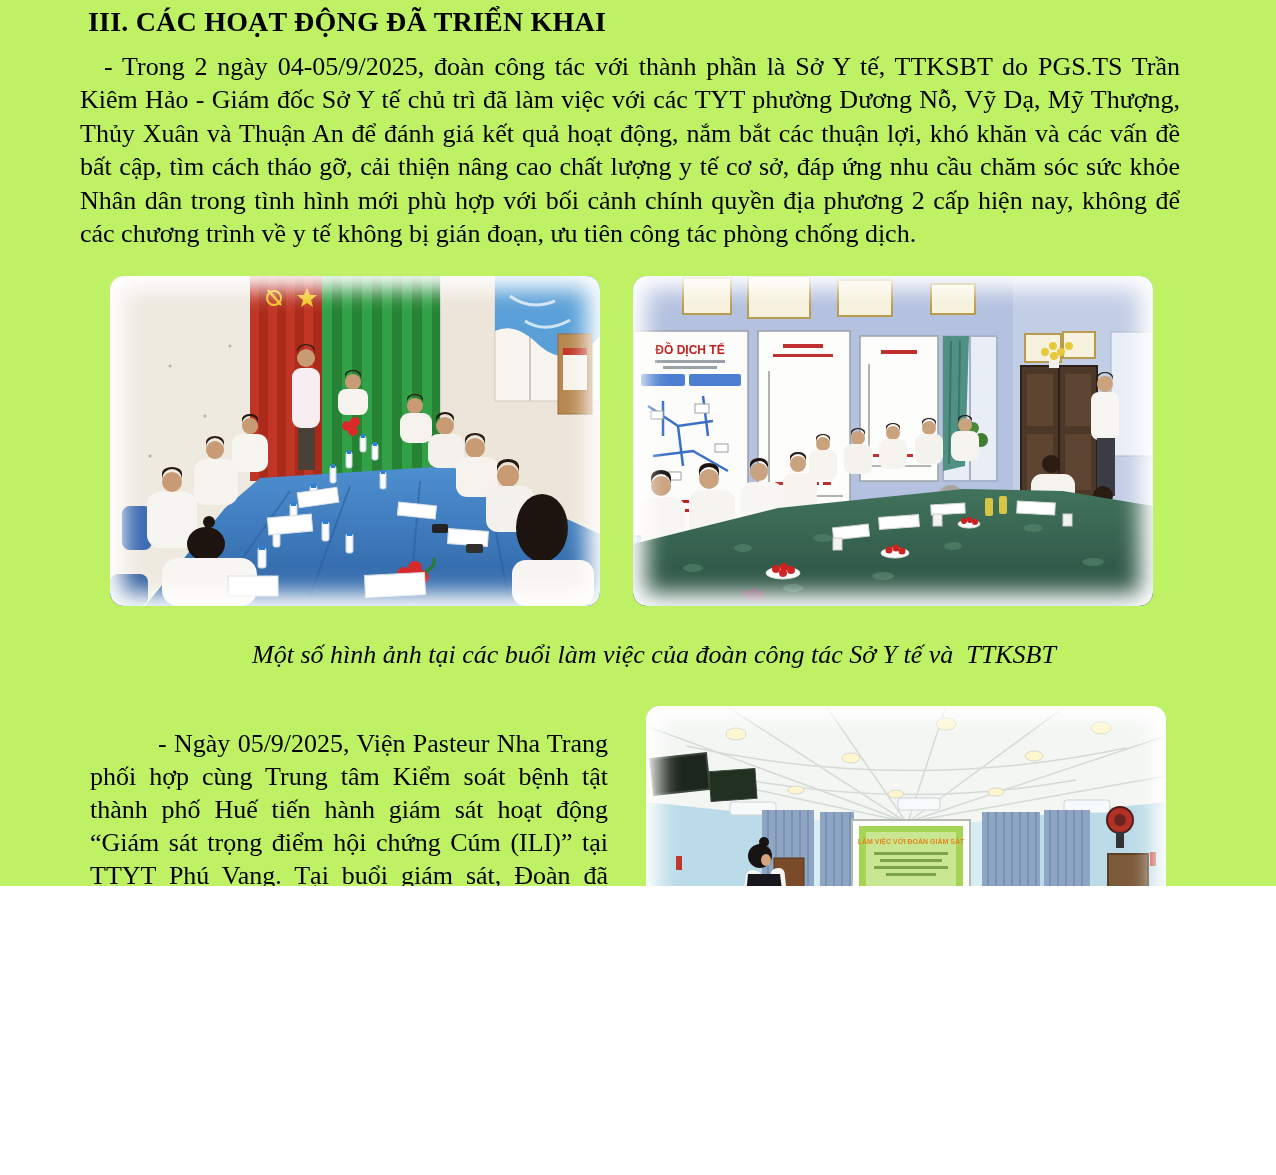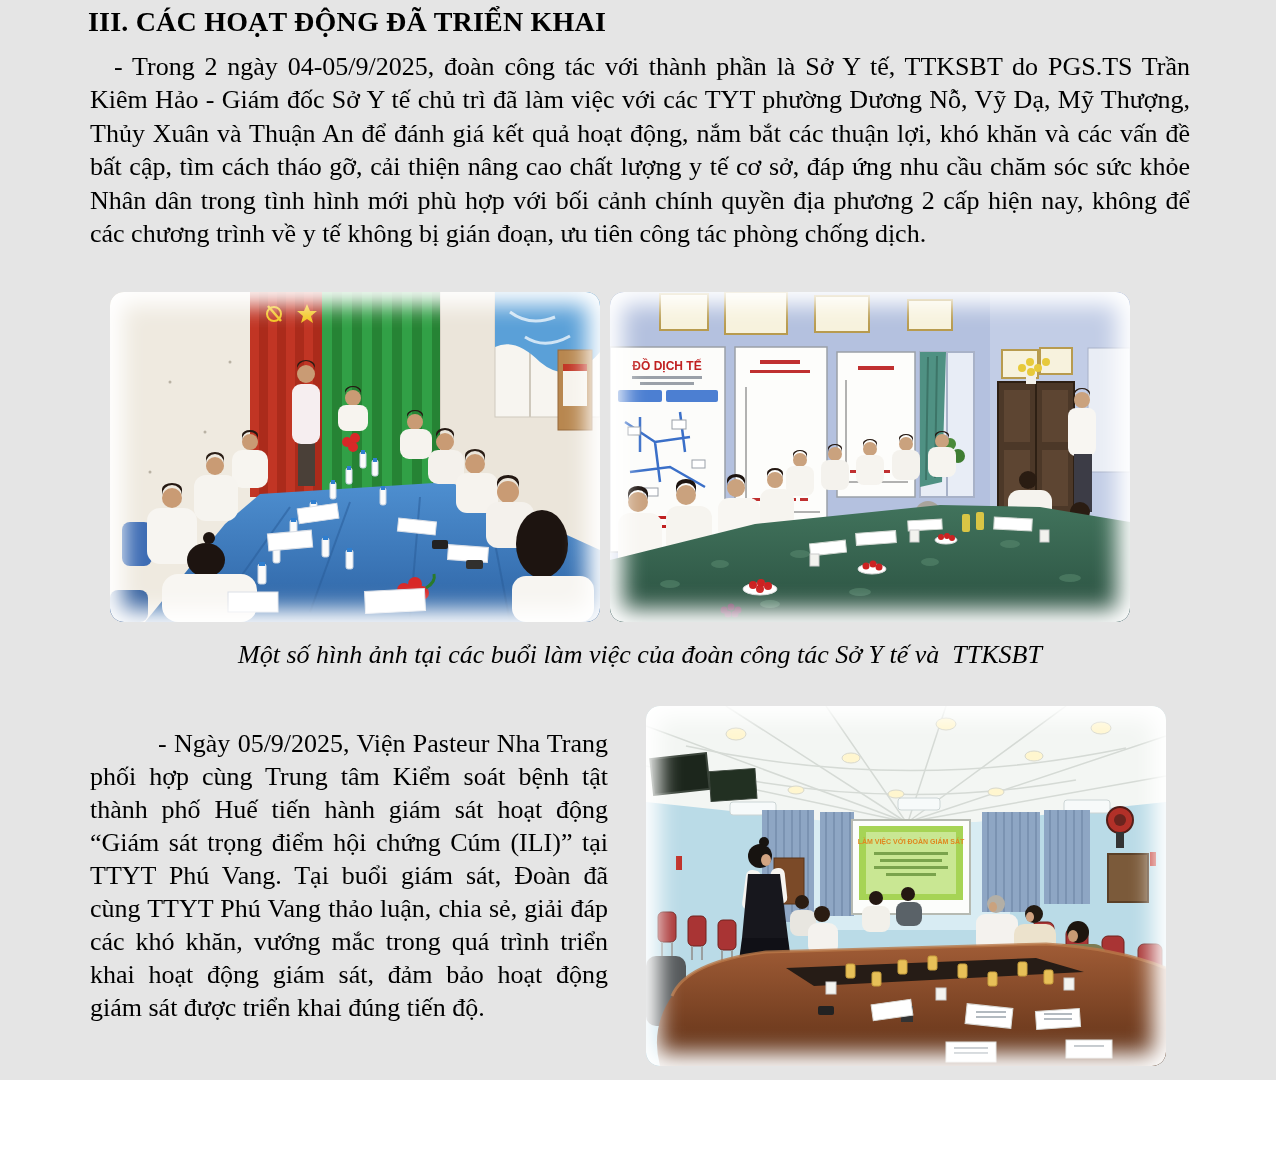--- a/index.html
+++ b/index.html
@@ -1,37 +1,37 @@
 <!DOCTYPE html>
 <html lang="vi"><head>
 <meta charset="utf-8">
 <style>
   html,body{margin:0;padding:0;background:#fff;}
   .page{
-    position:relative;width:1276px;height:1080px;background:#e5e5e5;
+    position:relative;width:1276px;height:886px;background:#bef264;
     font-family:"Liberation Serif","DejaVu Serif",serif;color:#000;overflow:hidden;
   }
   .h-sec{
     position:absolute;left:88px;margin:0;font-size:28px;font-weight:bold;
     letter-spacing:.2px;white-space:nowrap;
   }
   #heading-activities{top:6px;}
   #heading-recommendations{top:1136px;}
   .para{
     position:absolute;margin:0;text-align:justify;font-size:26px;line-height:33.4px;
   }
-  #para-1{left:90px;top:50px;width:1100px;text-indent:24px;}
+  #para-1{left:80px;top:50px;width:1100px;text-indent:24px;}
   #para-2{left:90px;top:727px;width:518px;text-indent:68px;line-height:33px;}
   .caption{
     position:absolute;margin:0;font-style:italic;font-size:26px;text-align:center;
     white-space:pre-wrap;
   }
-  #caption-1{left:90px;top:640px;width:1100px;}
+  #caption-1{left:104px;top:640px;width:1100px;}
   #caption-2{left:646px;top:1082px;width:520px;}
-  .photo-row{position:absolute;left:110px;top:292px;display:flex;gap:10px;justify-content:flex-end;}
+  .photo-row{position:absolute;left:110px;top:276px;display:flex;gap:33px;justify-content:flex-end;}
   .photo{position:relative;border-radius:14px;overflow:hidden;flex:none;}
   .photo svg{display:block;}
   .photo::after{
     content:"";position:absolute;inset:0;border-radius:14px;pointer-events:none;
     box-shadow:inset 0 0 22px 13px #ffffff;
   }
   #photo-3{position:absolute;left:646px;top:706px;}
   svg text{font-family:"Liberation Sans","DejaVu Sans",sans-serif;}
 </style>
 </head>

